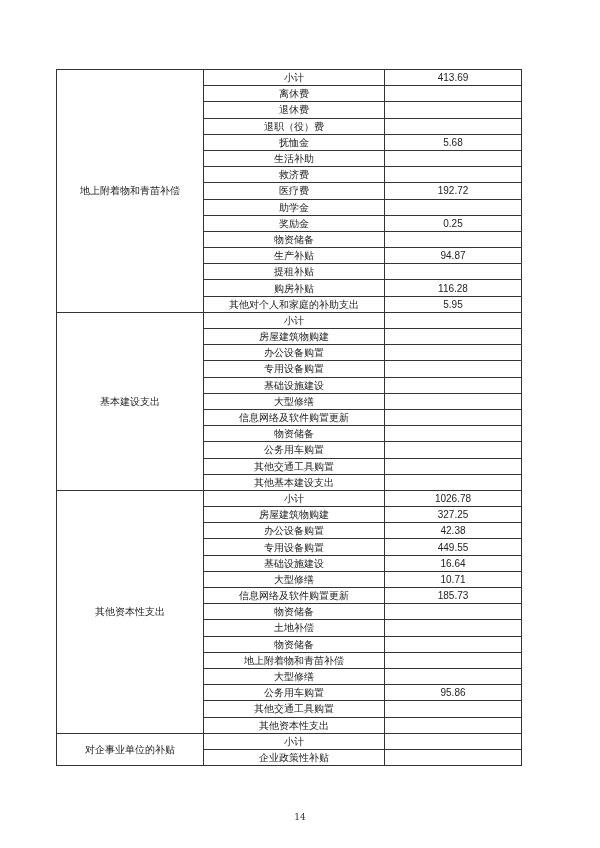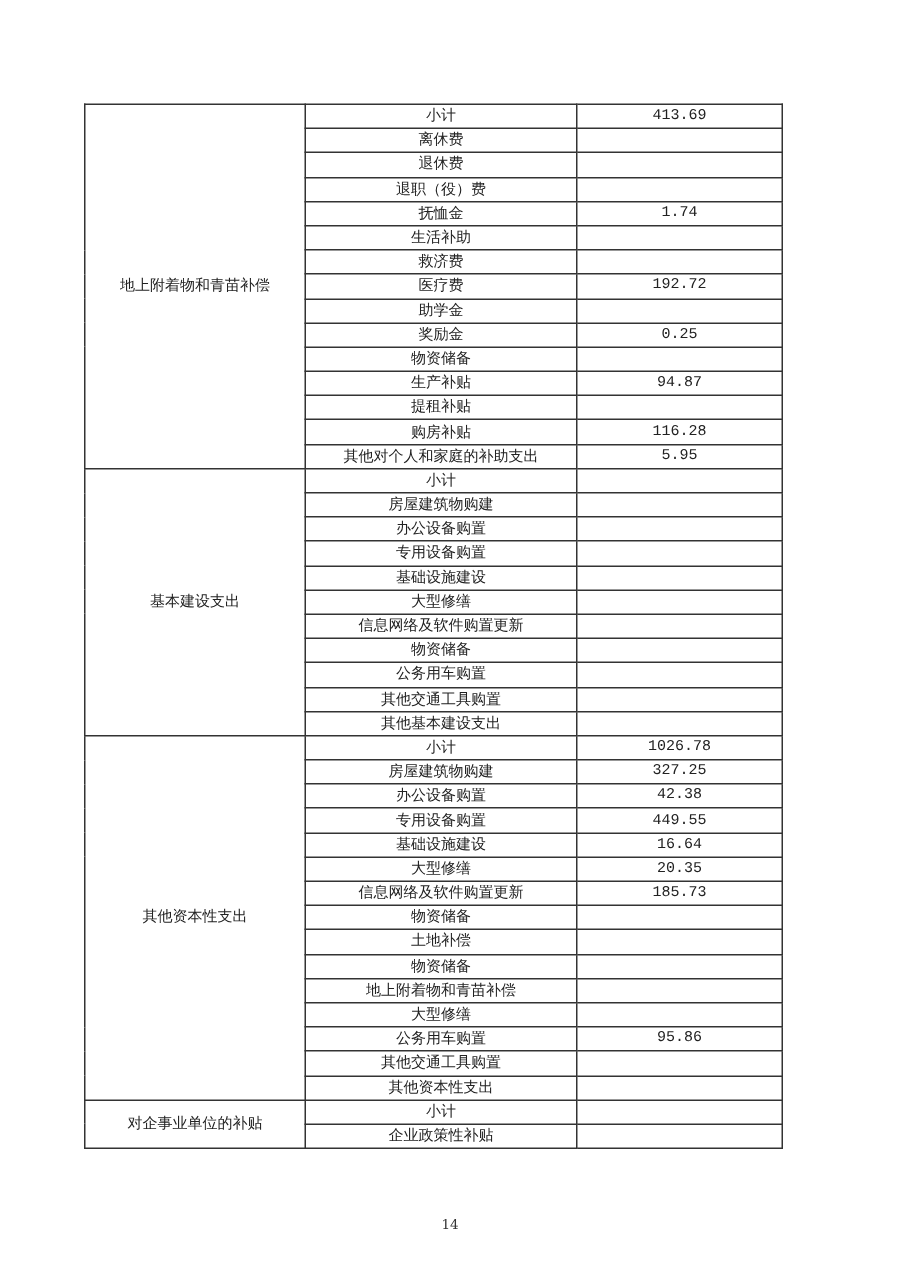--- a/index.html
+++ b/index.html
@@ -5,21 +5,21 @@
   html, body { margin: 0; padding: 0; background: #ffffff; }
   body { width: 600px; height: 848px; position: relative; overflow: hidden;
          font-family: "DejaVu Serif", "Liberation Serif", serif; color: #222; }
   .page { position: absolute; left: 0; top: 0; width: 600px; height: 848px; background: #fff; }
   table.budget { position: absolute; left: 56px; top: 69px; width: 465px;
                  border-collapse: collapse; table-layout: fixed; }
   table.budget td { border: 1px solid #333; padding: 0; height: 15.2px; line-height: 15px;
                     font-size: 10px; text-align: center; white-space: nowrap; overflow: hidden; }
   td.cat { vertical-align: middle; font-size: 10px; }
   td.item { }
-  td.val { font-family: Liberation Mono, monospace; font-size: 9.5px; }
+  td.val { font-family: Liberation Sans, sans-serif; font-size: 9.5px; }
   .page-number { position: absolute; top: 812px; left: 0; width: 600px; text-align: center;
                  font-size: 9px; color: #333; }
 </style>
 </head>
 <body>
 
 <div class="page">
   <table class="budget">
     <colgroup>
       <col style="width:147px">
@@ -39,21 +39,21 @@
         <tr>
           <td class="item">退休费</td>
           <td class="val"></td>
         </tr>
         <tr>
           <td class="item">退职（役）费</td>
           <td class="val"></td>
         </tr>
         <tr>
           <td class="item">抚恤金</td>
-          <td class="val">1.74</td>
+          <td class="val">5.68</td>
         </tr>
         <tr>
           <td class="item">生活补助</td>
           <td class="val"></td>
         </tr>
         <tr>
           <td class="item">救济费</td>
           <td class="val"></td>
         </tr>
         <tr>
@@ -149,21 +149,21 @@
         <tr>
           <td class="item">专用设备购置</td>
           <td class="val">449.55</td>
         </tr>
         <tr>
           <td class="item">基础设施建设</td>
           <td class="val">16.64</td>
         </tr>
         <tr>
           <td class="item">大型修缮</td>
-          <td class="val">20.35</td>
+          <td class="val">10.71</td>
         </tr>
         <tr>
           <td class="item">信息网络及软件购置更新</td>
           <td class="val">185.73</td>
         </tr>
         <tr>
           <td class="item">物资储备</td>
           <td class="val"></td>
         </tr>
         <tr>

